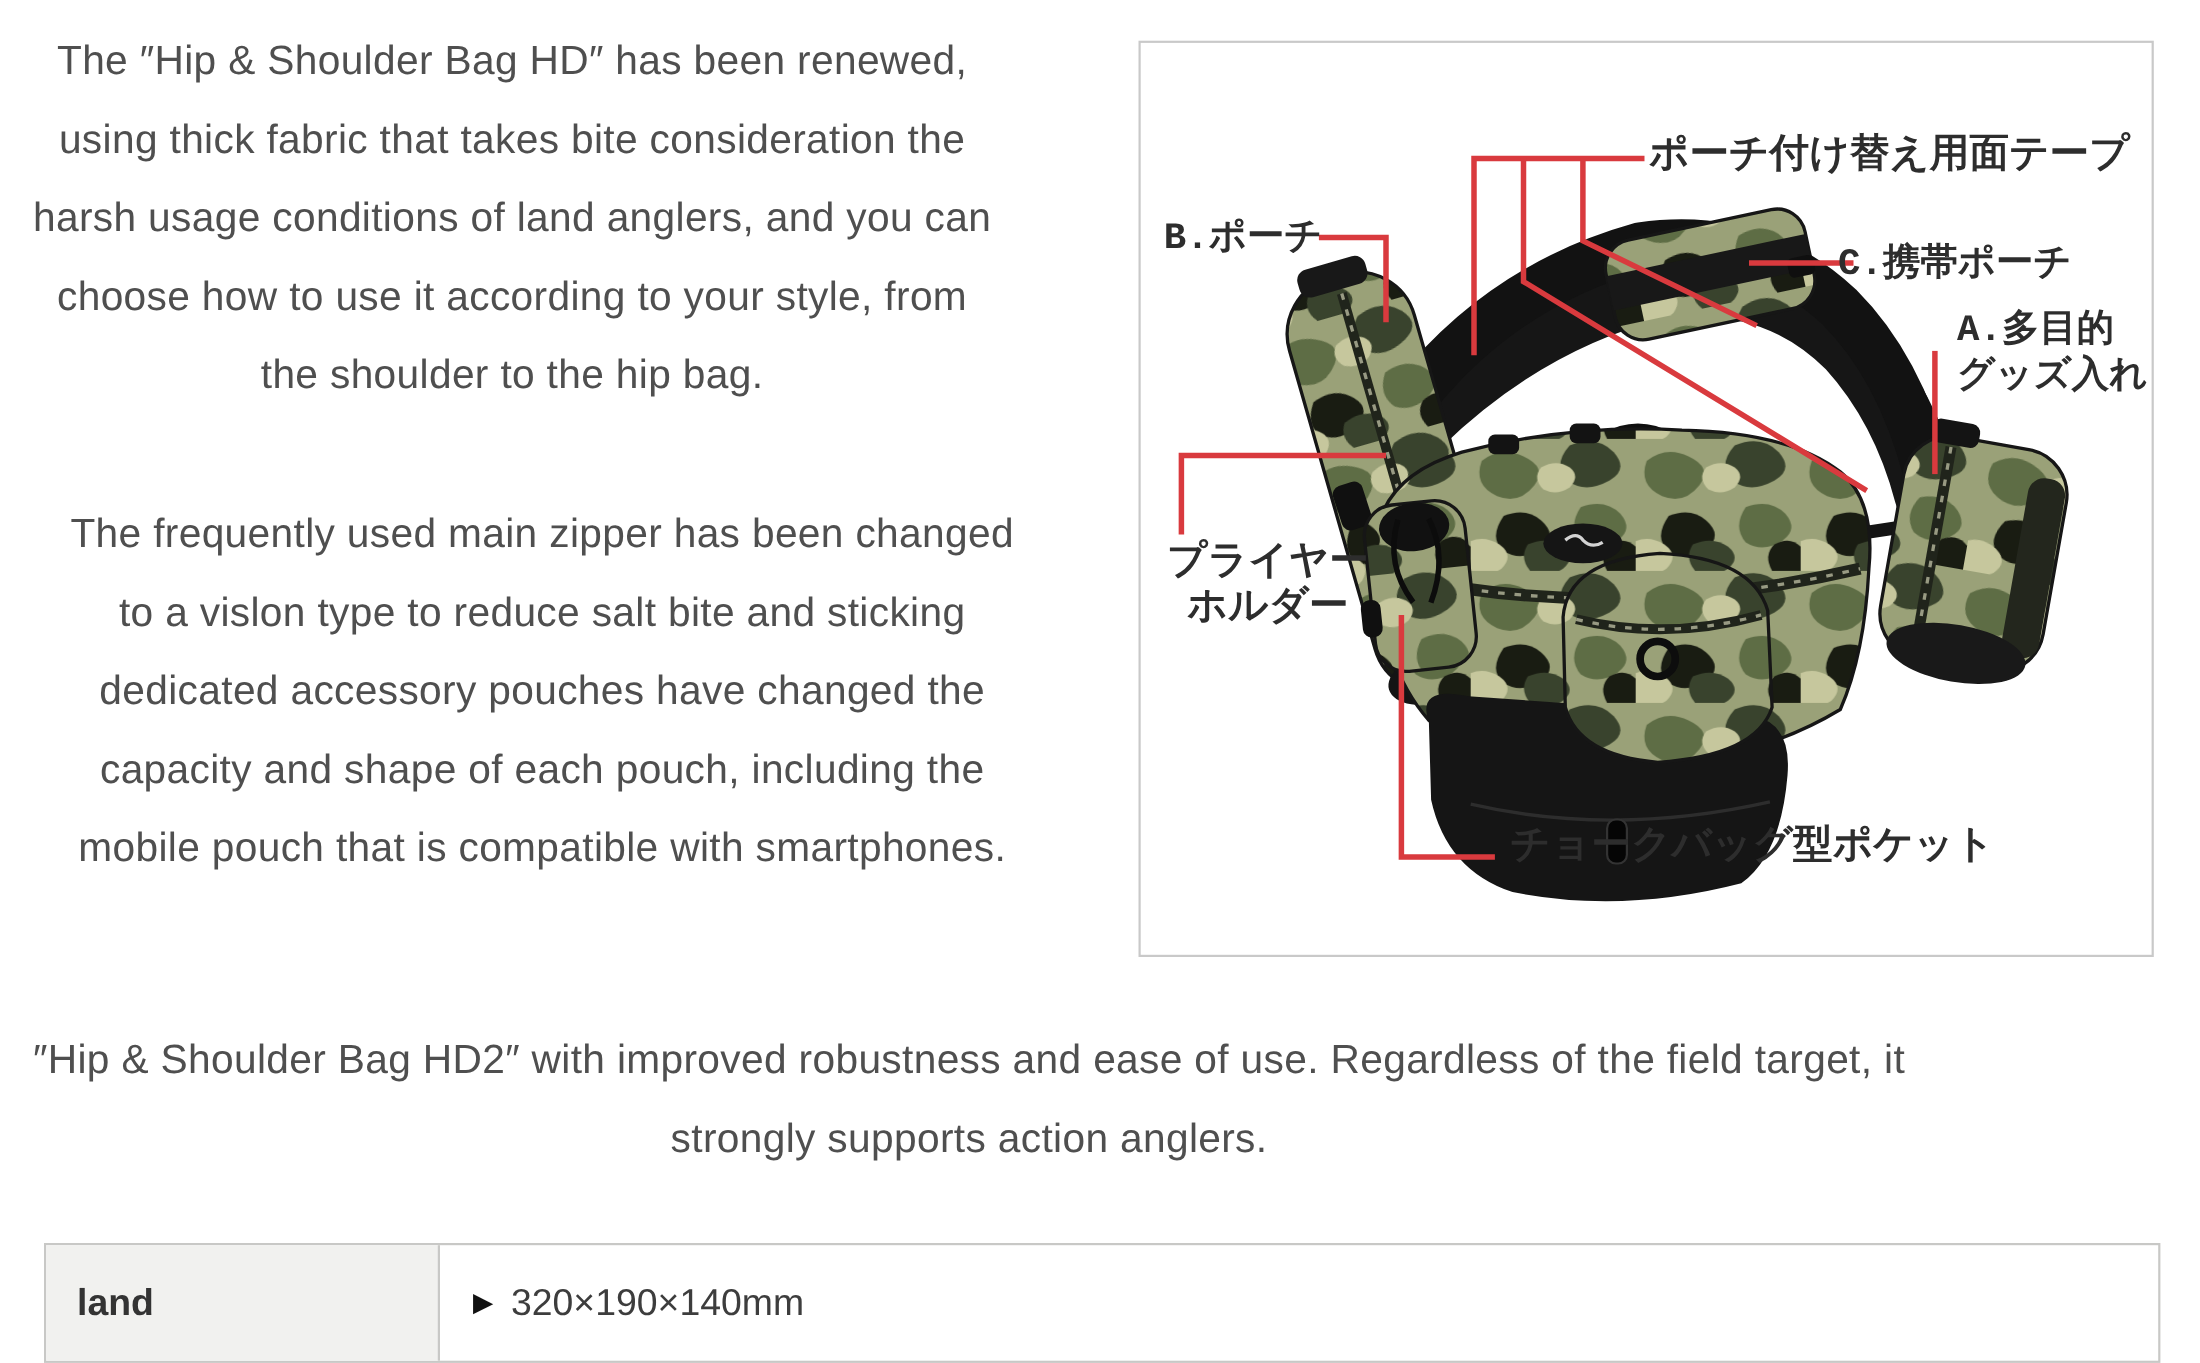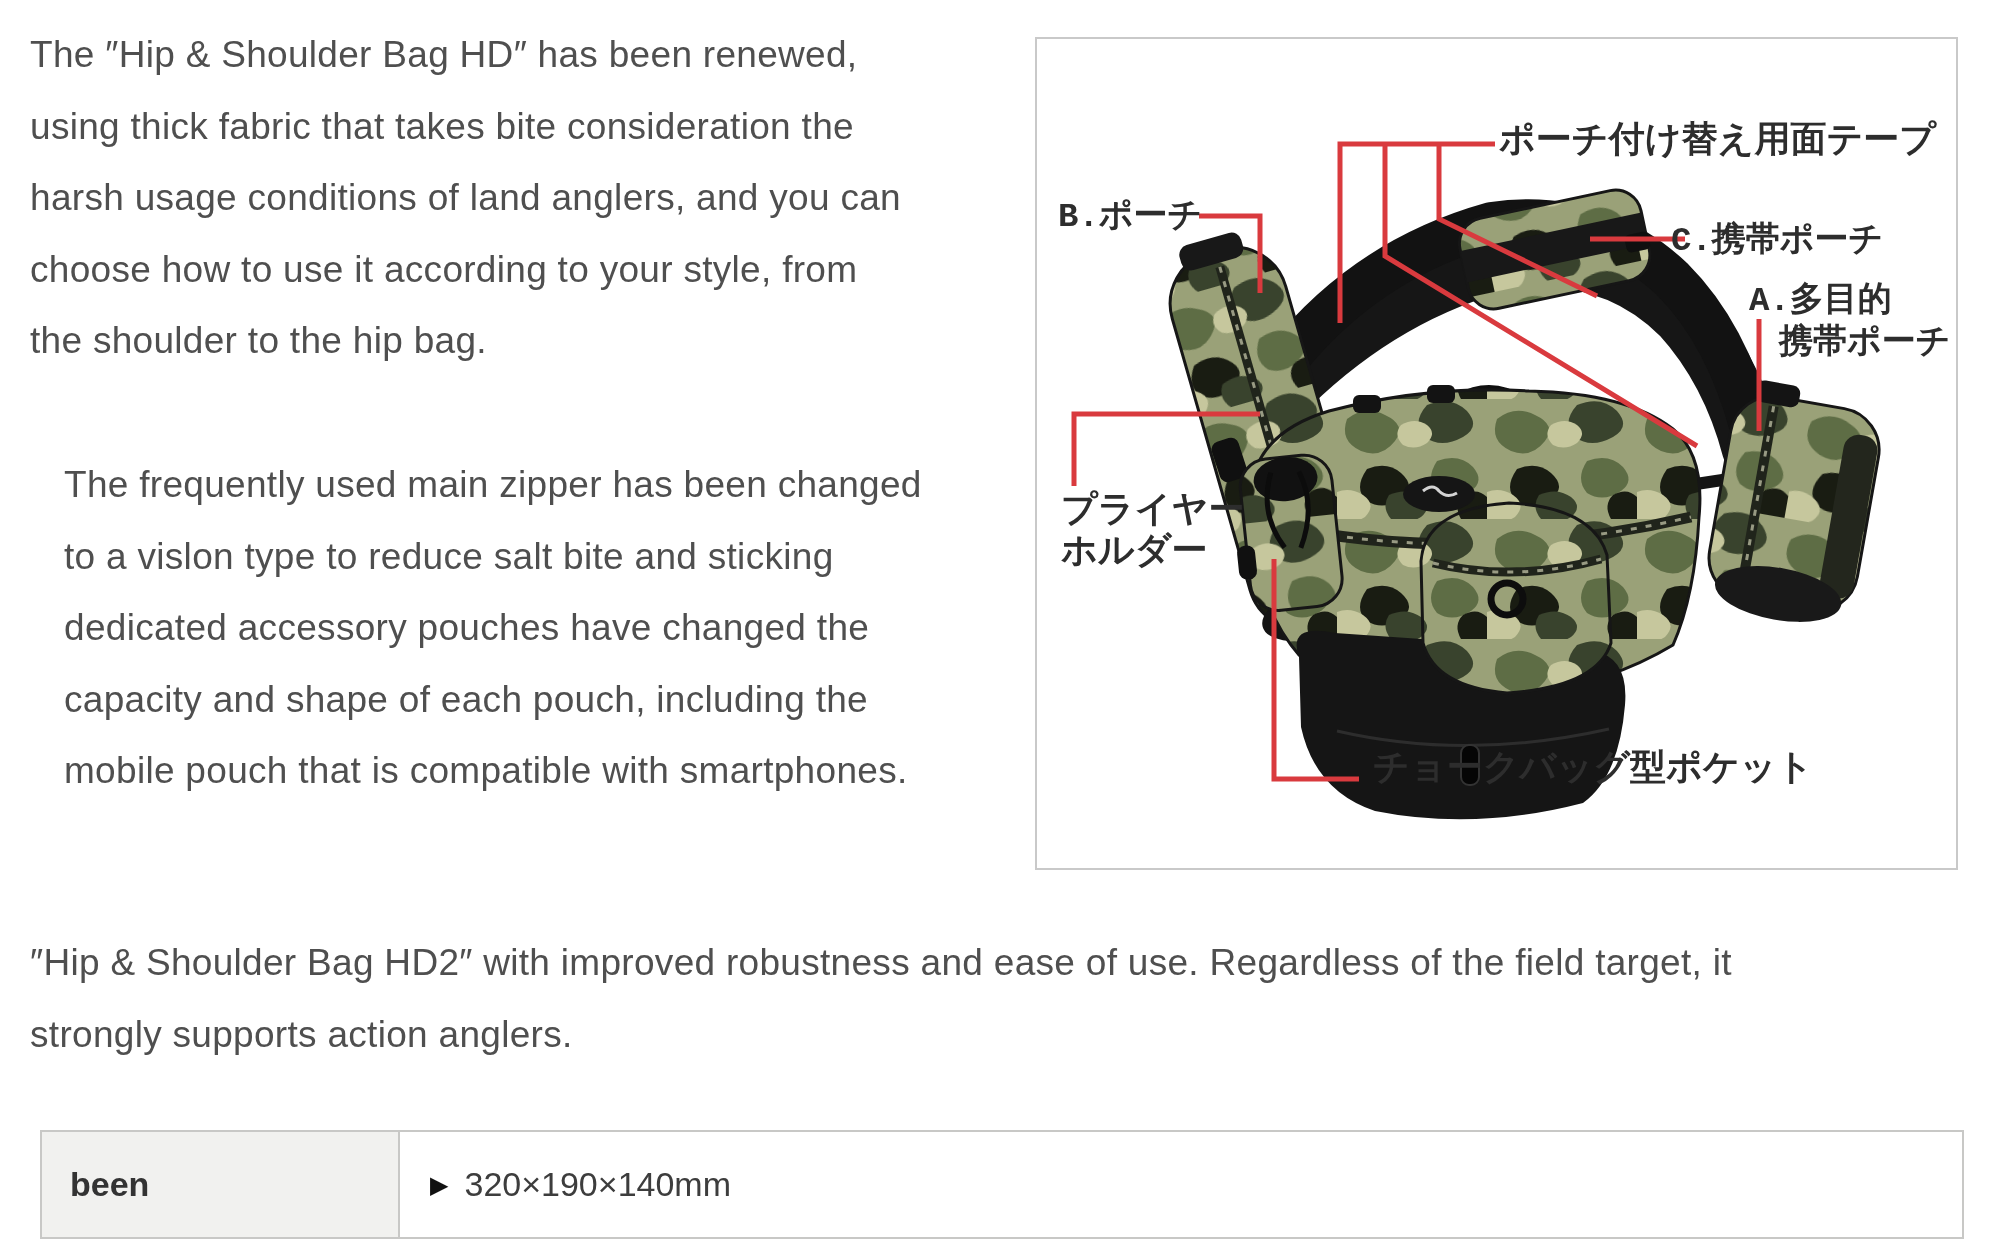--- a/index.html
+++ b/index.html
@@ -1,17 +1,17 @@
 <!DOCTYPE html>
 <html style="--annotation-red: #d93a3e; --camo-base: #9aa178; --camo-green: #5e6d45; --camo-dark-green: #39432d; --camo-shadow-black: #191c12; --camo-tan: #c6c79d; --strap-black: #161616; --body-text: #4f4f4f; --label-text: #2d2d2d; --frame-border: #c9c9c9; --table-border: #c8c8c6; --table-label-bg: #f1f1ef;"><head>
 <meta charset="utf-8">
 <style>
   html,body{margin:0;padding:0;background:#ffffff;}
   .page{position:relative;width:2000px;height:1239px;background:#fff;overflow:hidden;
-        font-family:"Liberation Sans",sans-serif;}
+        font-family:"Liberation Sans",sans-serif;text-align:center;}
   
   .para{position:absolute;left:30px;color:var(--body-text);font-size:37px;
         letter-spacing:.3px;line-height:71.5px;white-space:nowrap;}
   .para.p1{top:19px;}
   .para.p2{top:449px;margin-left:34px;}
   .para.p3{top:927px;}
   
   .diagram{position:absolute;left:1035px;top:37px;width:923px;height:833px;
            border:2px solid var(--frame-border);background:#fff;box-sizing:border-box;}
   .diagram svg{position:absolute;left:0;top:0;width:919px;height:829px;}
@@ -168,30 +168,30 @@
         <path class="redline" d="M 223 375 H 37 V 447"></path>
         <path class="redline" d="M 237 520 V 740 H 322"></path>
       </g>
     </svg>
 
     <div class="dlabel tape">ポーチ付け替え用面テープ</div>
     <div class="dlabel lb">B.ポーチ</div>
     <div class="dlabel lc">C.携帯ポーチ</div>
     <div class="dlabel la">
       <div>A.多目的</div>
-      <div class="ind">携帯ポーチ</div>
+      <div class="ind">グッズ入れ</div>
     </div>
     <div class="dlabel lp">
       <div>プライヤー</div>
       <div>ホルダー</div>
     </div>
     <div class="dlabel lch">チョークバッグ型ポケット</div>
   </div>
 
   <div class="spec">
-    <div class="spec-label">been</div>
+    <div class="spec-label">land</div>
     <div class="spec-value">
       <span class="marker">▶</span>
       <span>320×190×140mm</span>
     </div>
   </div>
 
 </div>
 
 </body></html>

